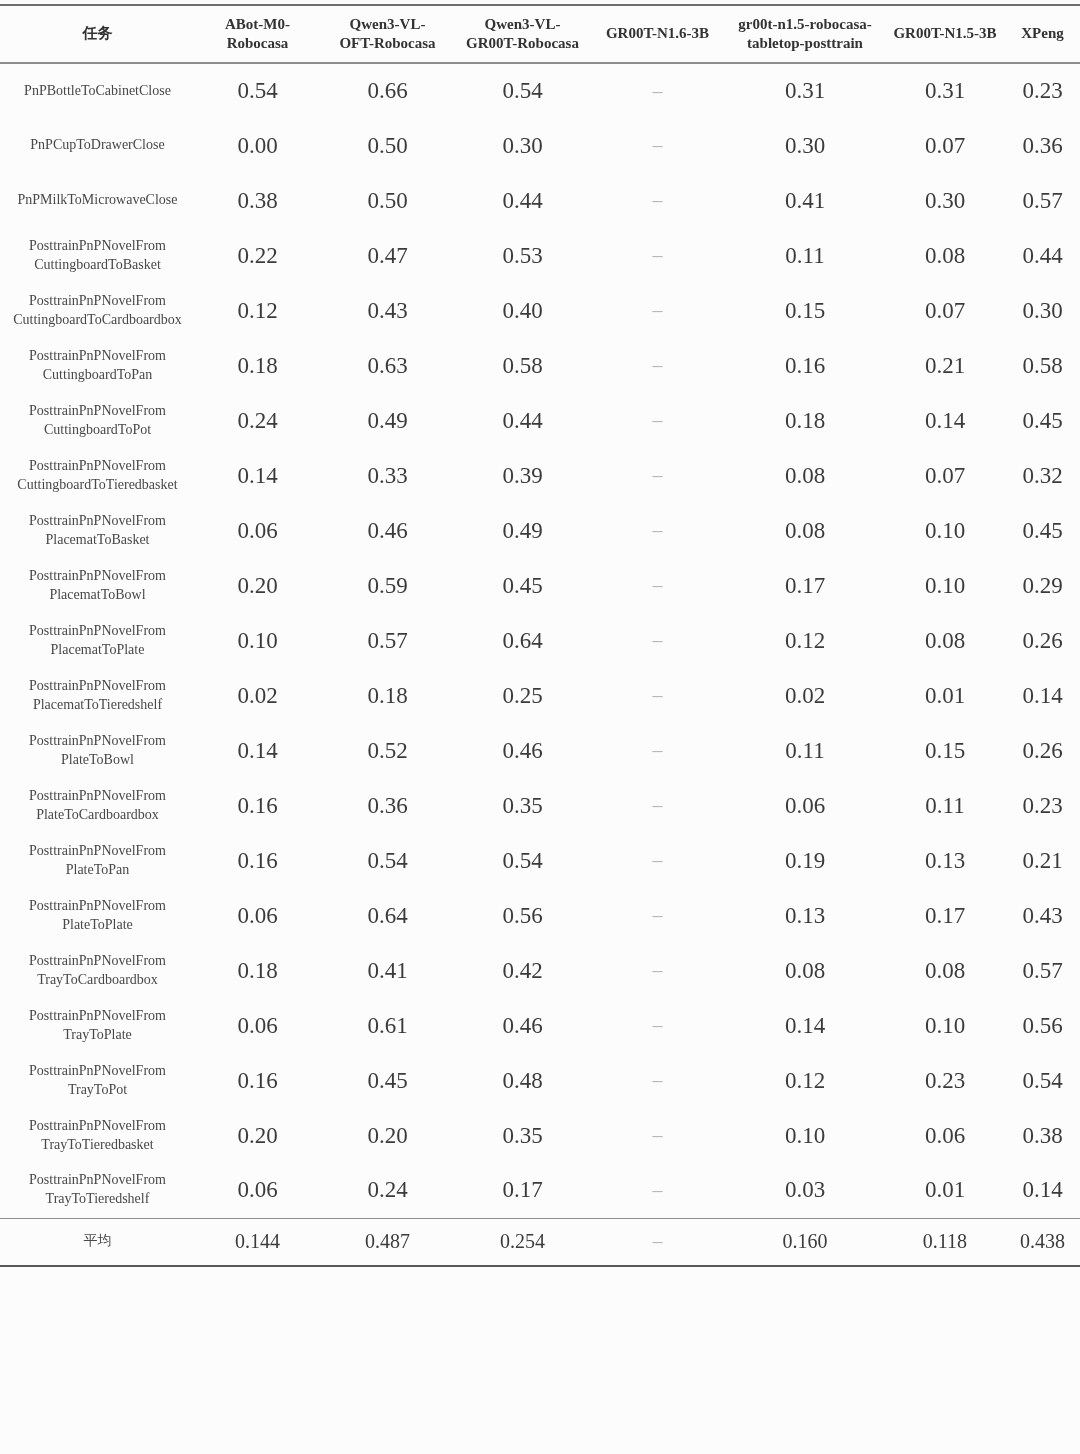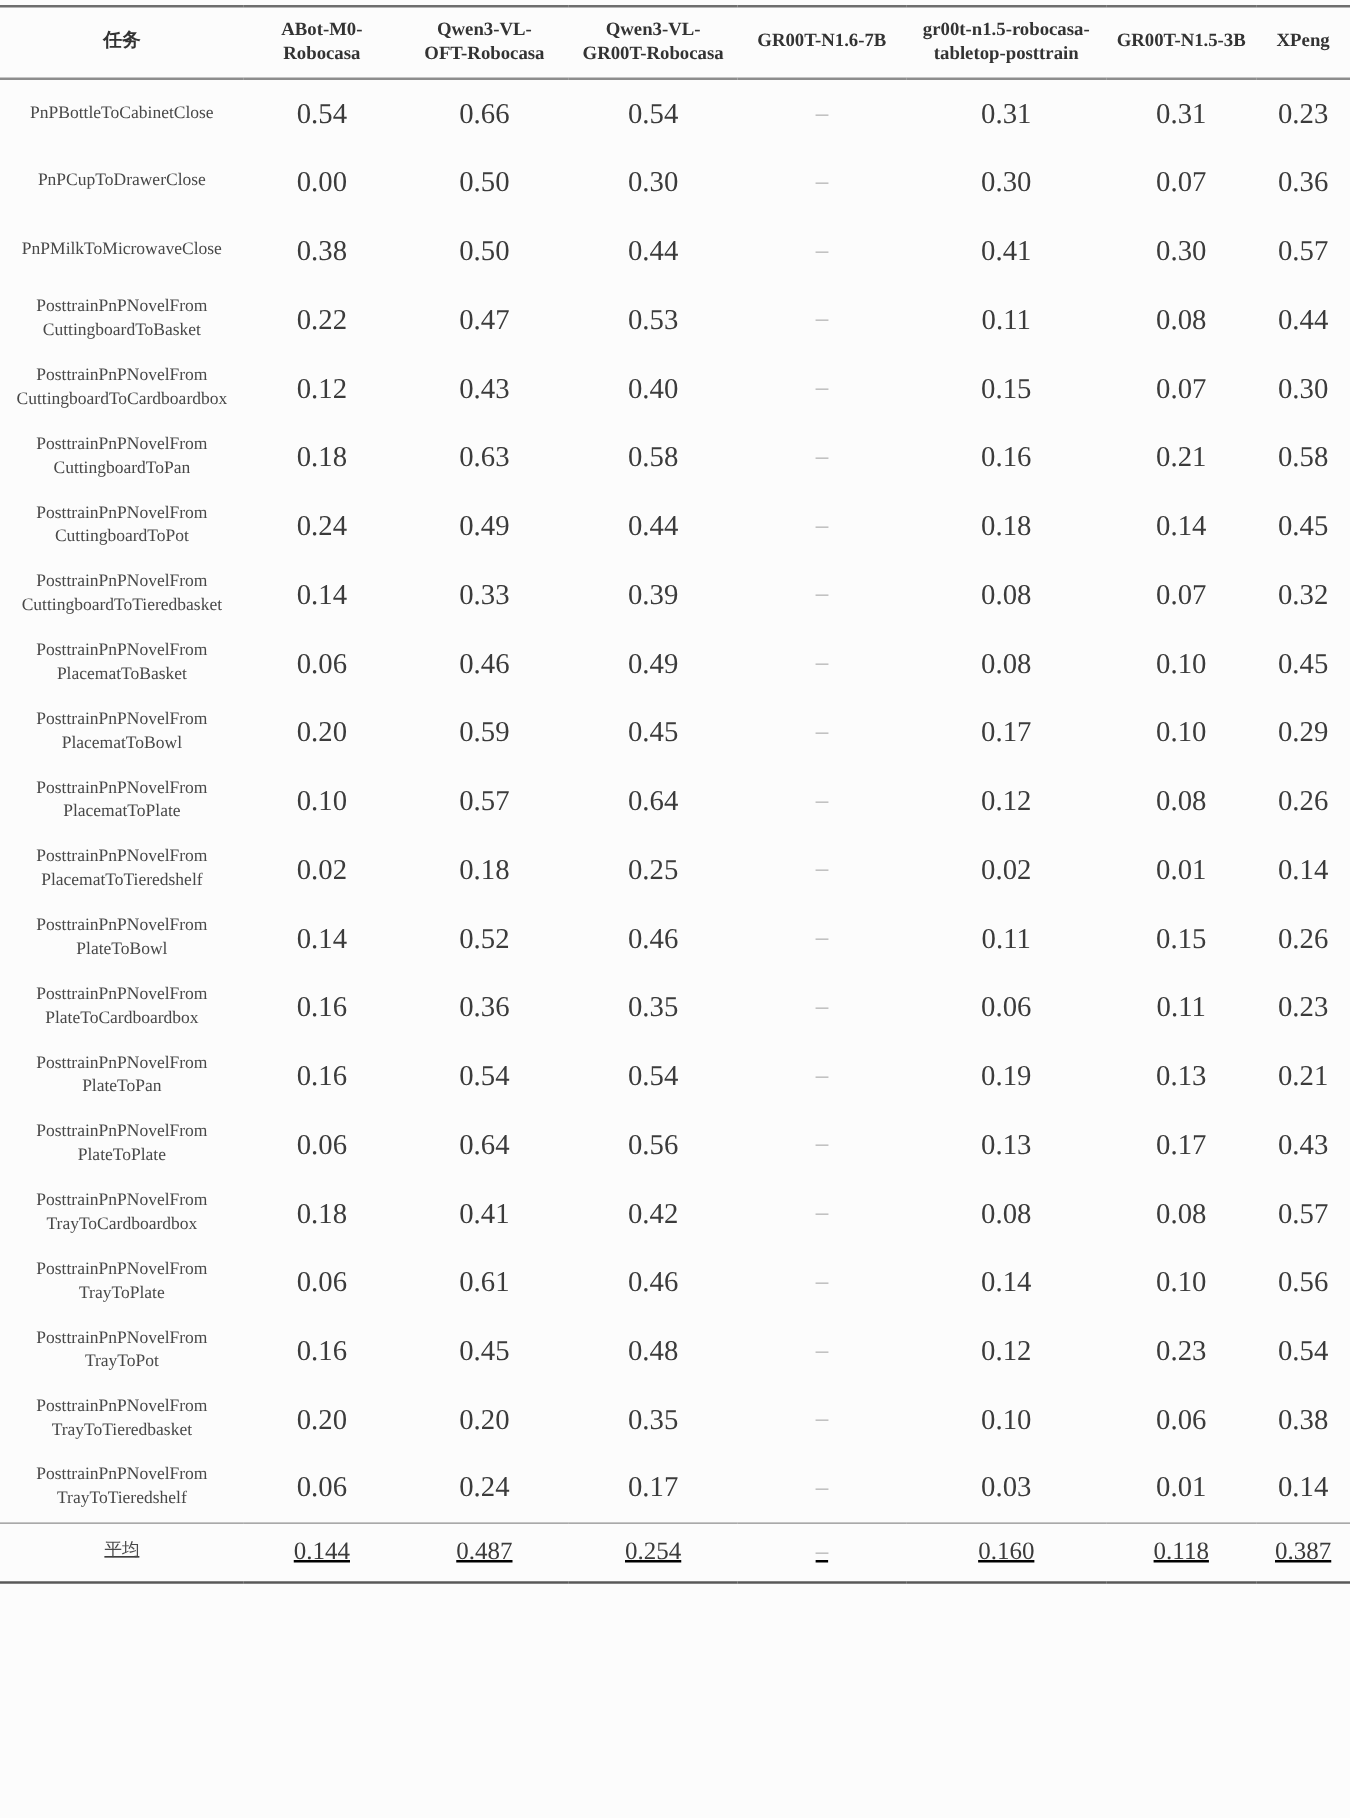--- a/index.html
+++ b/index.html
@@ -53,21 +53,20 @@
     font-size: 23px;
     color: #3b3b3b;
   }
   td.dash {
     font-size: 20px;
     color: #b5b5b5;
   }
   tfoot tr {
     height: 48px;
     border-top: 1px solid #8d8d8d;
-    text-decoration: underline;
   }
   tfoot td.task { font-size: 14px; color: #4a4a4a; }
   tfoot td.val { font-size: 20px; }
 </style>
 </head>
 <body>
 
 <div class="page">
   <table class="results">
     <colgroup>
@@ -81,21 +80,21 @@
       <col style="width:75px">
     </colgroup>
     <thead>
       <tr id="header-row">
           <th>任务</th>
           <th>ABot-M0-Robocasa</th>
           <th>Qwen3-VL-
 OFT-Robocasa</th>
           <th>Qwen3-VL-
 GR00T-Robocasa</th>
-          <th>GR00T-N1.6-7B</th>
+          <th>GR00T-N1.6-3B</th>
           <th>gr00t-n1.5-robocasa-
 tabletop-posttrain</th>
           <th>GR00T-N1.5-3B</th>
           <th>XPeng</th>
         </tr>
     </thead>
     <tbody id="table-body">
         <tr>
           <td class="task">PnPBottleToCabinetClose</td>
           <td class="val">0.54</td>
@@ -327,17 +326,17 @@
       </tbody>
     <tfoot>
       <tr id="average-row">
           <td class="task">平均</td>
           <td class="val">0.144</td>
           <td class="val">0.487</td>
           <td class="val">0.254</td>
           <td class="dash">–</td>
           <td class="val">0.160</td>
           <td class="val">0.118</td>
-          <td class="val">0.387</td>
+          <td class="val">0.438</td>
         </tr>
     </tfoot>
   </table>
 </div>
 
 </body></html>

